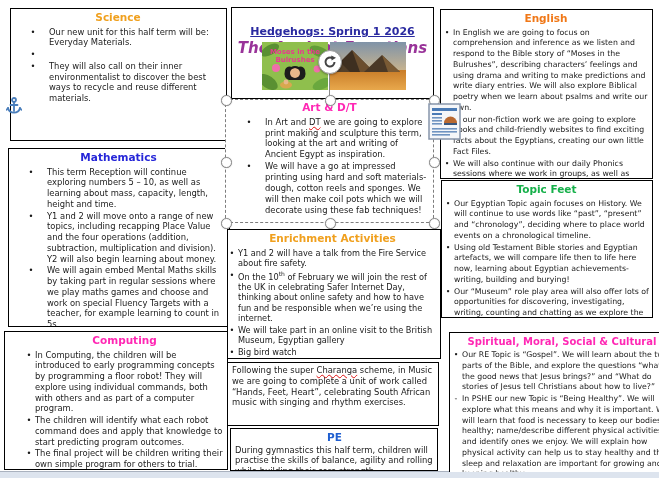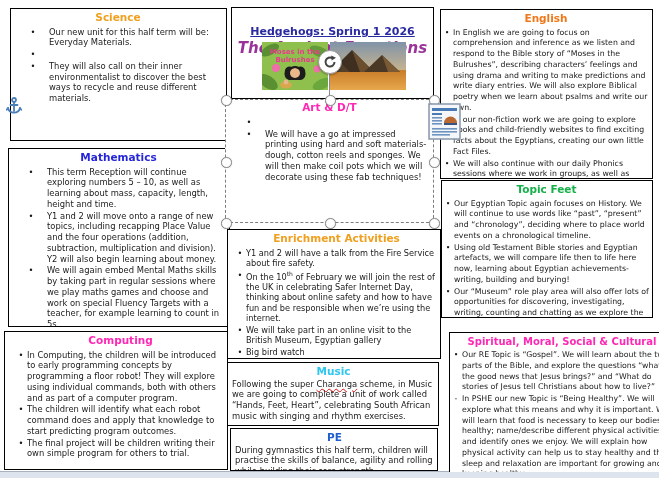--- a/index.html
+++ b/index.html
@@ -83,21 +83,21 @@
       <div class="row">
           <span class="bdot">•</span>
           <span>Y1 and 2 will move onto a range of new topics, including recapping Place Value and the four operations (addition, subtraction, multiplication and division). Y2 will also begin learning about money.</span>
         </div>
       <div class="row">
           <span class="bdot">•</span>
           <span>We will again embed Mental Maths skills by taking part in regular sessions where we play maths games and choose and work on special Fluency Targets with a teacher, for example learning to count in 5s.</span>
         </div>
     </div>
 
-    <div class="tbox" style="left:4px;top:331px;width:224px;height:139px;padding-left:12px;">
+    <div class="tbox" style="left:4px;top:331px;width:224px;height:139px;padding-left:20px;">
       <div class="ttl c-pink">Computing</div>
       <div class="row">
           <span class="bdot">•</span>
           <span>In Computing, the children will be introduced to early programming concepts by programming a floor robot! They will explore using individual commands, both with others and as part of a computer program.</span>
         </div>
       <div class="row">
           <span class="bdot">•</span>
           <span>The children will identify what each robot command does and apply that knowledge to start predicting program outcomes.</span>
         </div>
       <div class="row">
@@ -208,21 +208,21 @@
       <div class="row">
           <span class="bdot">•</span>
           <span>Our RE Topic is “Gospel”. We will learn about the two parts of the Bible, and explore the questions “what is the good news that Jesus brings?” and “What do stories of Jesus tell Christians about how to live?”</span>
         </div>
       <div class="row">
           <span class="bdot">-</span>
           <span>In PSHE our new Topic is “Being Healthy”. We will explore what this means and why it is important. We will learn that food is necessary to keep our bodies healthy; name/describe different physical activities and identify ones we enjoy. We will explain how physical activity can help us to stay healthy and that sleep and relaxation are important for growing and keeping healthy.</span>
         </div>
     </div>
 
-    <div class="tbox" style="left:227px;top:229px;width:214px;height:130px;padding-left:8px;font-size:8.2px;">
+    <div class="tbox" style="left:227px;top:229px;width:214px;height:130px;padding-left:0;font-size:8.2px;">
       <div class="ttl c-orange">Enrichment Activities</div>
       <div class="row">
           <span class="bdot">•</span>
           <span>Y1 and 2 will have a talk from the Fire Service about fire safety.</span>
         </div>
       <div class="row">
           <span class="bdot">•</span>
         <span><span>On the 10</span><sup>th</sup><span> of February we will join the rest of the UK in celebrating Safer Internet Day, thinking about online safety and how to have fun and be responsible when we’re using the internet.</span></span>
       </div>
       <div class="row">
@@ -233,34 +233,34 @@
           <span class="bdot">•</span>
           <span>Big bird watch</span>
         </div>
       <div class="row">
           <span class="bdot">•</span>
           <span>Mental wellbeing week</span>
         </div>
     </div>
 
     <div class="tbox" style="left:227px;top:362px;width:212px;height:64px;padding-left:4px;">
-      <div class="ttl c-cyan" style="margin-bottom:0;">Music</div>
       <div><span>Following the super </span><span class="sq">Charanga</span><span> scheme, in Music we are going to complete a unit of work called “Hands, Feet, Heart”, celebrating South African music with singing and rhythm exercises.</span></div>
     </div>
 
     <div class="tbox" style="left:230px;top:428px;width:208px;height:43px;padding-left:4px;">
       <div class="ttl c-peblue" style="margin-bottom:0;">PE</div>
       <div>During gymnastics this half term, children will practise the skills of balance, agility and rolling while building their core strength.</div>
     </div>
 
     <div class="sel">
       <div class="sel-inner">
         <div class="ttl c-pink">Art &amp; D/T</div>
         <div class="row indent">
             <span class="bdot">•</span>
+          <span><span>In Art and </span><span class="sq">DT</span><span> we are going to explore print making and sculpture this term, looking at the art and writing of Ancient Egypt as inspiration.</span></span>
         </div>
         <div class="row indent">
             <span class="bdot">•</span>
             <span>We will have a go at impressed printing using hard and soft materials- dough, cotton reels and sponges. We will then make coil pots which we will decorate using these fab techniques!</span>
           </div>
       </div>
     </div>
 
     <div class="hnd" style="left:221px;top:95px;"></div>
     <div class="hnd" style="left:325px;top:95px;"></div>

